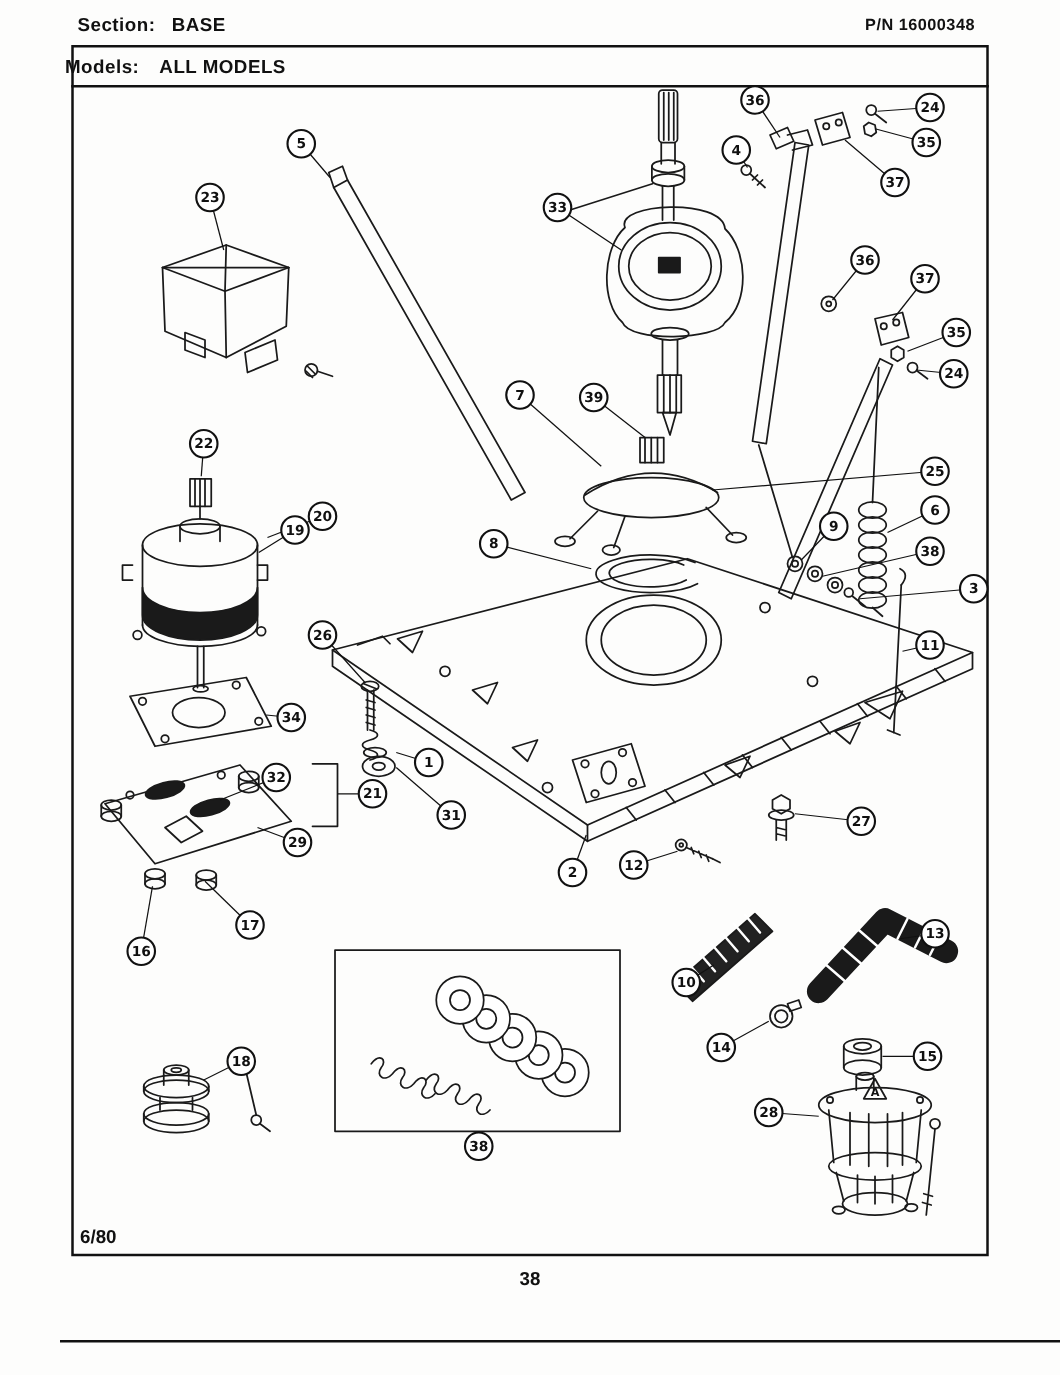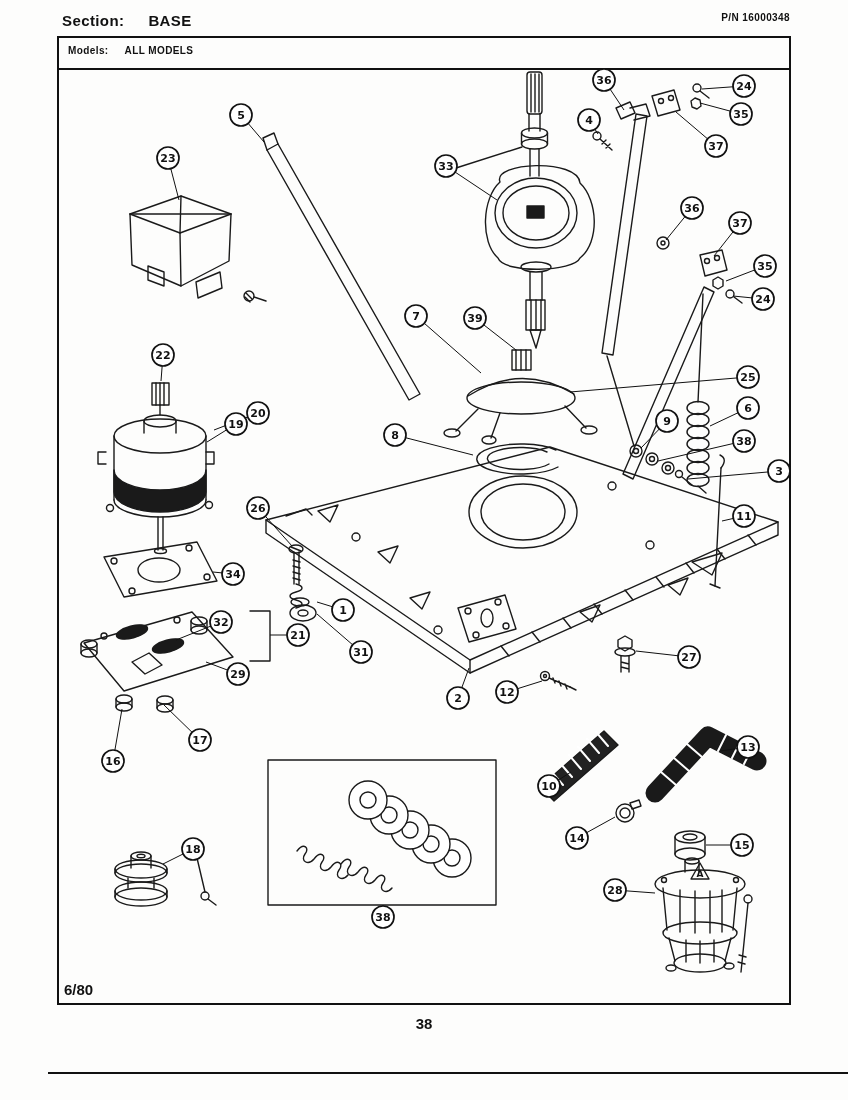--- a/index.html
+++ b/index.html
@@ -1,22 +1,22 @@
 <!DOCTYPE html>
 <html><head>
 <meta charset="utf-8">
 <style>
   *{margin:0;padding:0;box-sizing:border-box}
   html,body{width:848px;height:1100px}
   body{position:relative;background:#fdfdfc;color:#111;font-family:"Liberation Sans",sans-serif;overflow:hidden}
   .hdr-left{position:absolute;left:62px;top:12px;font-weight:bold;font-size:15px;letter-spacing:.4px;white-space:nowrap}
-  .hdr-left .sec-val{margin-left:24px}
-  .hdr-right{position:absolute;right:58px;top:12px;font-weight:bold;font-size:10px;letter-spacing:.4px}
+  .hdr-left .sec-val{margin-left:13px}
+  .hdr-right{position:absolute;right:68px;top:12px;font-weight:bold;font-size:13px;letter-spacing:.4px}
   .diagram-box{position:absolute;left:57px;top:36px;width:734px;height:969px;border:2px solid #111;background:transparent}
-  .models-row{position:absolute;left:68px;top:45px;font-weight:bold;font-size:10px;letter-spacing:.4px;white-space:nowrap}
+  .models-row{position:absolute;left:52px;top:45px;font-weight:bold;font-size:15px;letter-spacing:.4px;white-space:nowrap}
   .models-row .mod-val{margin-left:16px}
   .models-divider{position:absolute;left:57px;top:68px;width:734px;height:2px;background:#111}
   .footer-date{position:absolute;left:64px;top:981px;font-weight:bold;font-size:15px}
   .page-number{position:absolute;left:0;top:1015px;width:848px;text-align:center;font-weight:bold;font-size:15px}
   .bottom-rule{position:absolute;left:48px;top:1072px;width:800px;height:2px;background:#111}
   svg.diagram{position:absolute;left:0;top:0}
   .art{stroke:#1a1a1a;fill:none;stroke-width:1.4;stroke-linecap:round;stroke-linejoin:round}
   .leader{stroke:#111;stroke-width:1;fill:none}
   .balloon{fill:#fff;stroke:#111;stroke-width:1.7}
   .balloon-num{font:bold 11px "DejaVu Sans",sans-serif;fill:#111;text-anchor:middle}

